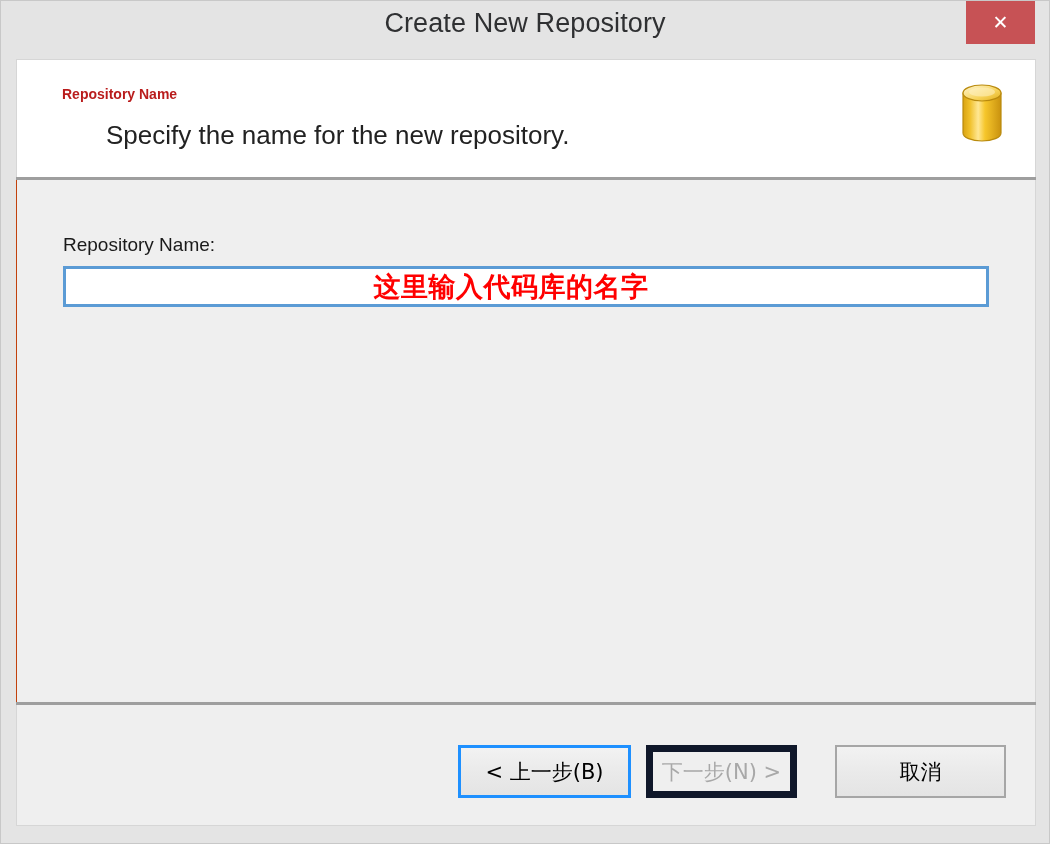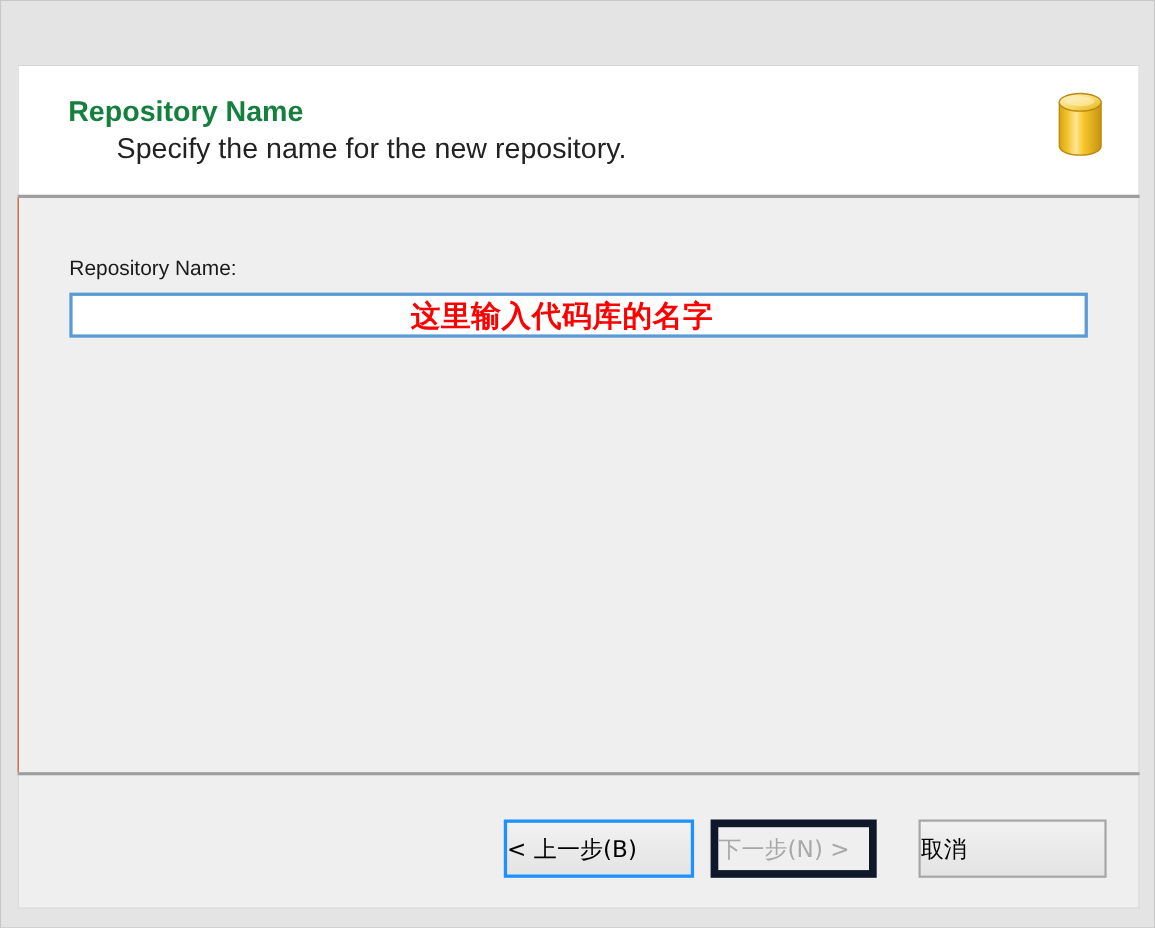--- a/index.html
+++ b/index.html
@@ -77,23 +77,23 @@
     height: 120px;
     background: #ffffff;
     border: 1px solid #d6d6d6;
     border-bottom: none;
     box-sizing: border-box;
   }
   #header-title {
     position: absolute;
     left: 45px;
     top: 26px;
-    font-size: 26px;
+    font-size: 14px;
     font-weight: bold;
-    color: #15803d;
+    color: #b91c1c;
     white-space: nowrap;
   }
   #header-subtitle {
     position: absolute;
     left: 89px;
     top: 60px;
     font-size: 26px;
     color: #222222;
     white-space: nowrap;
   }
@@ -191,20 +191,21 @@
     position: absolute;
     background: linear-gradient(to bottom, #f2f2f2 0%, #eaeaea 50%, #e4e4e4 100%);
     font-family: "DejaVu Sans", "Liberation Sans", sans-serif;
     font-size: 21px;
     color: #000000;
     box-sizing: border-box;
     cursor: pointer;
     white-space: nowrap;
     display: flex;
     align-items: center;
+    justify-content: center;
     padding: 0;
   }
   #back-button {
     left: 457px;
     top: 744px;
     width: 173px;
     height: 53px;
     border: 3px solid #1e90ff;
   }
   #next-button {
@@ -224,20 +225,26 @@
     height: 53px;
     border: 2px solid #a6a6a6;
     font-family: Liberation Mono, monospace;
   }
 </style>
 </head>
 <body>
 
 <div id="window">
 
+  <div id="titlebar">
+    <div id="title-text">Create New Repository</div>
+    <div id="close-button">
+      <span id="close-icon">✕</span>
+    </div>
+  </div>
 
   <div id="header-panel">
     <div id="header-title">Repository Name</div>
     <div id="header-subtitle">Specify the name for the new repository.</div>
     <div id="header-icon">
       <svg width="50" height="62" viewBox="0 0 50 62" xmlns="http://www.w3.org/2000/svg">
         <defs>
           <linearGradient id="bodyGrad" x1="0" y1="0" x2="1" y2="0">
             <stop offset="0%" stop-color="#d9a312"></stop>
             <stop offset="18%" stop-color="#f0c02a"></stop>

